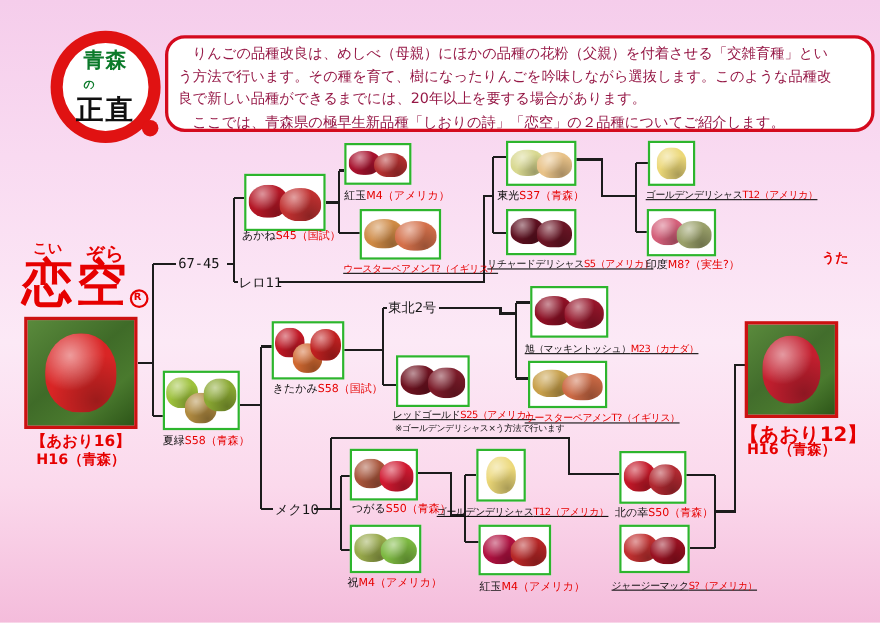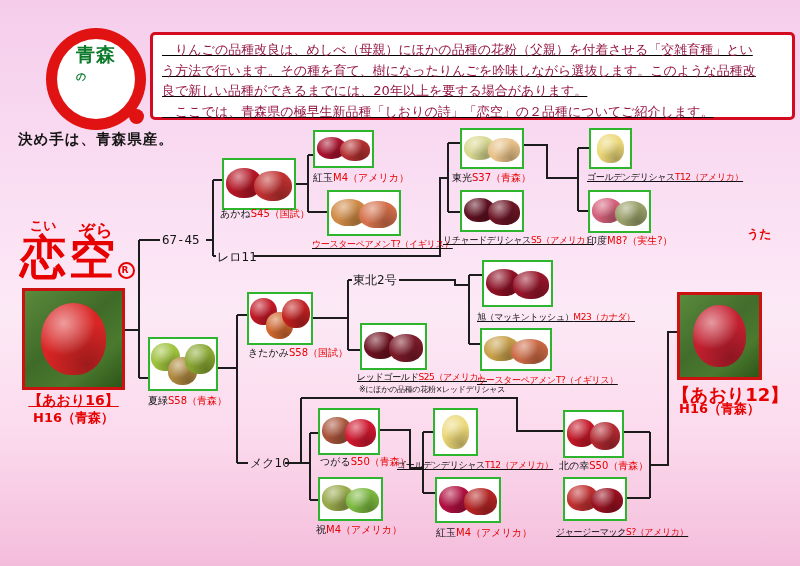--- a/index.html
+++ b/index.html
@@ -15,21 +15,21 @@
 
   
   .logo{position:absolute;left:46px;top:28px;width:100px;height:102px;z-index:3;}
   .logo .ring{position:absolute;inset:0;border-radius:50%;border:11px solid #e01212;background:#fff;box-sizing:border-box;}
   .logo .tail{position:absolute;right:2px;bottom:6px;width:15px;height:15px;border-radius:50%;background:#e01212;}
   .logo .aomori{position:absolute;left:0;right:0;top:14px;text-align:center;color:#0b7a2a;font-weight:bold;font-size:19px;letter-spacing:1px;}
   .logo .no{position:absolute;left:30px;top:42px;color:#0b7a2a;font-size:10px;font-weight:bold;}
   .logo .sho{position:absolute;left:0;right:0;top:55px;text-align:center;color:#101010;font-weight:bold;font-size:25px;letter-spacing:2px;}
 
   .introbox{position:absolute;left:150px;top:32px;width:645px;height:88px;background:#fff;
-    border:3px solid #d40a1e;border-radius:5px;box-sizing:border-box;z-index:2;text-decoration:underline;}
+    border:3px solid #d40a1e;border-radius:18px;box-sizing:border-box;z-index:2;}
   .introbox p{margin:0;padding:5px 9px;font-size:13px;line-height:20.5px;color:var(--introink);
     white-space:pre-line;letter-spacing:0px;}
 
   .tagline{position:absolute;left:18px;top:130px;font-size:14.5px;font-weight:bold;color:#151515;
     font-family:"DejaVu Serif","Liberation Serif",serif;letter-spacing:1px;z-index:2;}
 
   .furi{position:absolute;color:var(--red);font-weight:bold;z-index:2;}
   .bigtitle{position:absolute;color:var(--red);font-weight:bold;z-index:2;line-height:1;}
   .reg{display:inline-block;border:2px solid var(--red);color:var(--red);border-radius:50%;
     font-size:9px;width:13px;height:13px;line-height:13px;text-align:center;font-weight:bold;vertical-align:baseline;}
@@ -112,40 +112,40 @@
     <polyline points="627,498 650,498"></polyline>
     <polyline points="650,432 650,498"></polyline>
     <polyline points="650,465 668,465 668,332 677,332"></polyline>
   </svg>
 
   <div class="logo">
     <div class="ring"></div>
     <div class="tail"></div>
     <span class="aomori">青森</span>
     <span class="no">の</span>
+    <span class="sho">正直</span>
   </div>
 
   <div class="introbox">
     <p>　りんごの品種改良は、めしべ（母親）にほかの品種の花粉（父親）を付着させる「交雑育種」とい
 う方法で行います。その種を育て、樹になったりんごを吟味しながら選抜します。このような品種改
 良で新しい品種ができるまでには、20年以上を要する場合があります。
 　ここでは、青森県の極早生新品種「しおりの詩」「恋空」の２品種についてご紹介します。</p>
   </div>
 
-  <div class="tagline">決め手は、青森県産。</div>
 
   <span class="furi" style="left:30px;top:217px;font-size:13px;">こい</span>
   <span class="furi" style="left:78px;top:219px;font-size:17px;">ぞら</span>
   <div class="bigtitle" style="left:20px;top:234px;font-size:46px;letter-spacing:3px;">
     <span>恋空</span><span class="reg">R</span>
   </div>
   <div class="bigphoto" id="ph-koizora" style="left: 22px; top: 288px; width: 103px; height: 102px; background: linear-gradient(140deg, rgb(90, 138, 60) 0%, rgb(63, 107, 40) 45%, rgb(74, 122, 46) 72%, rgb(45, 85, 24) 100%);">
       <span class="apple" style="left: 16%; top: 12%; width: 68%; height: 76%; background-color: rgb(217, 37, 37); background-image: radial-gradient(circle at 35% 28%, rgba(255, 255, 255, 0.55), rgba(255, 255, 255, 0) 48%), radial-gradient(circle at 72% 85%, rgba(0, 0, 0, 0.28), rgba(0, 0, 0, 0) 55%);"></span>
     </div>
-  <div class="cap" style="left:22px;top:392px;width:103px;font-size:14px;text-decoration:underline;">【あおり16】</div>
+  <div class="cap" style="left:22px;top:392px;width:103px;font-size:14px;">【あおり16】</div>
   <div class="cap" style="left:22px;top:409px;width:103px;font-size:13px;">H16（青森）</div>
 
   <span class="furi" style="left:747px;top:226px;font-size:12px;">うた</span>
   <div class="bigphoto" id="ph-shiori" style="left: 677px; top: 292px; width: 85px; height: 88px; background: linear-gradient(140deg, rgb(90, 138, 60) 0%, rgb(66, 109, 44) 45%, rgb(74, 122, 46) 72%, rgb(45, 85, 24) 100%);">
       <span class="apple" style="left: 16%; top: 12%; width: 68%; height: 76%; background-color: rgb(196, 31, 47); background-image: radial-gradient(circle at 35% 28%, rgba(255, 255, 255, 0.55), rgba(255, 255, 255, 0) 48%), radial-gradient(circle at 72% 85%, rgba(0, 0, 0, 0.28), rgba(0, 0, 0, 0) 55%);"></span>
     </div>
   <div class="cap" style="left:672px;top:383px;width:95px;font-size:18px;">【あおり12】</div>
   <div class="cap" style="left:672px;top:400px;width:95px;font-size:13px;">H16（青森）</div>
 
   <div class="linelabel mono" style="left:162px;top:232px;">67-45</div>
@@ -192,21 +192,21 @@
         <span class="apple" style="left: 1%; top: 8%; width: 44%; height: 56%; background-color: rgb(192, 24, 37); background-image: radial-gradient(circle at 35% 28%, rgba(255, 255, 255, 0.55), rgba(255, 255, 255, 0) 48%), radial-gradient(circle at 72% 85%, rgba(0, 0, 0, 0.28), rgba(0, 0, 0, 0) 55%);"></span>
         <span class="apple" style="left: 27%; top: 36%; width: 44%; height: 55%; background-color: rgb(208, 104, 48); background-image: radial-gradient(circle at 35% 28%, rgba(255, 255, 255, 0.55), rgba(255, 255, 255, 0) 48%), radial-gradient(circle at 72% 85%, rgba(0, 0, 0, 0.28), rgba(0, 0, 0, 0) 55%);"></span>
         <span class="apple" style="left: 53%; top: 10%; width: 45%; height: 60%; background-color: rgb(192, 32, 32); background-image: radial-gradient(circle at 35% 28%, rgba(255, 255, 255, 0.55), rgba(255, 255, 255, 0) 48%), radial-gradient(circle at 72% 85%, rgba(0, 0, 0, 0.28), rgba(0, 0, 0, 0) 55%);"></span>
       </div>
       <div class="nlabel" style="left: 248px; top: 346px;"><span class="name">きたかみ</span><span class="code">S58（国試）</span></div>
       <div class="photo" style="left: 360px; top: 323px; width: 67px; height: 47px;">
         <span class="apple" style="left: 3%; top: 16%; width: 52%; height: 64%; background-color: rgb(110, 18, 32); background-image: radial-gradient(circle at 35% 28%, rgba(255, 255, 255, 0.55), rgba(255, 255, 255, 0) 48%), radial-gradient(circle at 72% 85%, rgba(0, 0, 0, 0.28), rgba(0, 0, 0, 0) 55%);"></span>
         <span class="apple" style="left: 43%; top: 22%; width: 54%; height: 64%; background-color: rgb(122, 26, 40); background-image: radial-gradient(circle at 35% 28%, rgba(255, 255, 255, 0.55), rgba(255, 255, 255, 0) 48%), radial-gradient(circle at 72% 85%, rgba(0, 0, 0, 0.28), rgba(0, 0, 0, 0) 55%);"></span>
       </div>
       <div class="nlabel narrow" style="left: 357px; top: 371px;"><span class="name">レッドゴールド</span><span class="code">S25（アメリカ）</span></div>
-      <div class="sublabel" style="left: 359px; top: 384px;">※にほかの品種の花粉×レッドデリシャス</div>
+      <div class="sublabel" style="left: 359px; top: 384px;">※ゴールデンデリシャス×う方法で行います</div>
       <div class="photo" style="left: 482px; top: 260px; width: 71px; height: 47px;">
         <span class="apple" style="left: 3%; top: 16%; width: 52%; height: 64%; background-color: rgb(142, 16, 37); background-image: radial-gradient(circle at 35% 28%, rgba(255, 255, 255, 0.55), rgba(255, 255, 255, 0) 48%), radial-gradient(circle at 72% 85%, rgba(0, 0, 0, 0.28), rgba(0, 0, 0, 0) 55%);"></span>
         <span class="apple" style="left: 43%; top: 22%; width: 54%; height: 64%; background-color: rgb(150, 21, 42); background-image: radial-gradient(circle at 35% 28%, rgba(255, 255, 255, 0.55), rgba(255, 255, 255, 0) 48%), radial-gradient(circle at 72% 85%, rgba(0, 0, 0, 0.28), rgba(0, 0, 0, 0) 55%);"></span>
       </div>
       <div class="nlabel narrow" style="left: 477px; top: 311px;"><span class="name">旭（マッキントッシュ）</span><span class="code">M23（カナダ）</span></div>
       <div class="photo" style="left: 480px; top: 328px; width: 72px; height: 43px;">
         <span class="apple" style="left: 3%; top: 16%; width: 52%; height: 64%; background-color: rgb(200, 160, 74); background-image: radial-gradient(circle at 35% 28%, rgba(255, 255, 255, 0.55), rgba(255, 255, 255, 0) 48%), radial-gradient(circle at 72% 85%, rgba(0, 0, 0, 0.28), rgba(0, 0, 0, 0) 55%);"></span>
         <span class="apple" style="left: 43%; top: 22%; width: 54%; height: 64%; background-color: rgb(204, 106, 69); background-image: radial-gradient(circle at 35% 28%, rgba(255, 255, 255, 0.55), rgba(255, 255, 255, 0) 48%), radial-gradient(circle at 72% 85%, rgba(0, 0, 0, 0.28), rgba(0, 0, 0, 0) 55%);"></span>
       </div>
       <div class="nlabel narrow" style="left: 477px; top: 374px;"><span class="name"></span><span class="code">ウースターペアメンT?（イギリス）</span></div>

